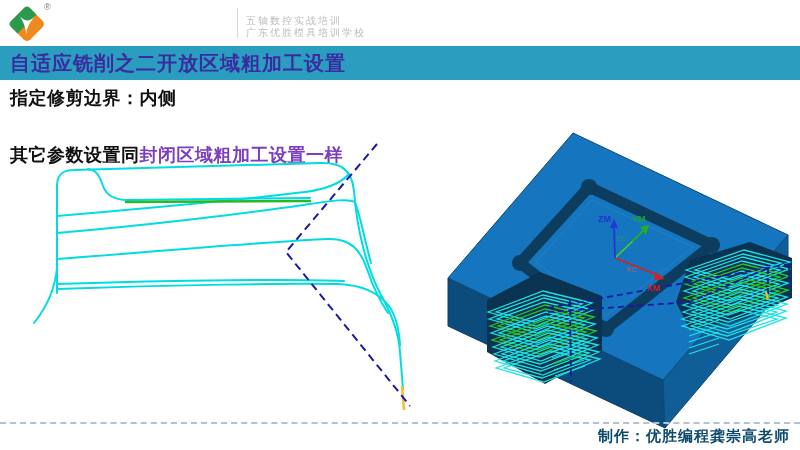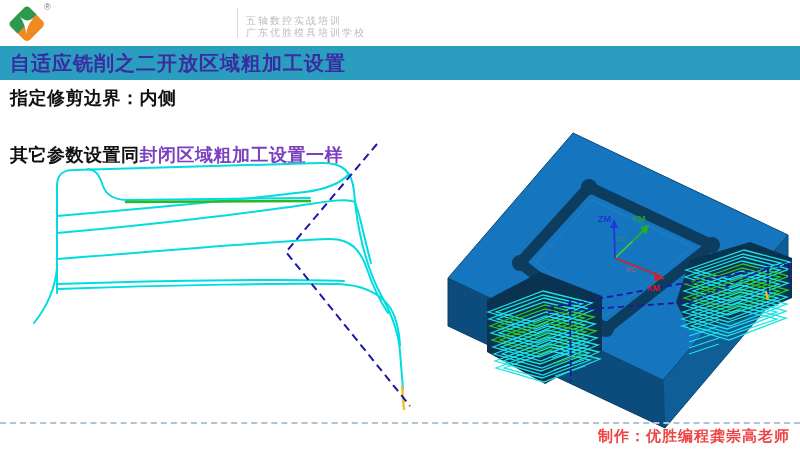--- a/index.html
+++ b/index.html
@@ -22,21 +22,21 @@
   #slide-title{left:10px;top:0;line-height:34px;font-size:20px;font-weight:bold;color:#3A2CA0;letter-spacing:1px;white-space:nowrap;}
   
   .body-line{left:10px;font-size:18px;font-weight:bold;color:#111;white-space:nowrap;letter-spacing:0.5px;font-family:Liberation Serif, serif;}
   #line1{top:86px;} #line2{top:107px;margin-top:36px;} #line3{top:128px;}
   .hl{color:#7B3FC0;}
   
   #wire-svg{left:30px;top:135px;}
   #model-svg{left:425px;top:130px;}
   
   #footer-divider{left:0;top:422px;width:800px;height:0;border-top:2px dashed #AFC3D2;}
-  #footer-credit{right:10px;top:427px;font-size:15px;font-weight:bold;color:#ef4444;letter-spacing:1px;white-space:nowrap;}
+  #footer-credit{right:10px;top:427px;font-size:15px;font-weight:bold;color:#0c4a6e;letter-spacing:1px;white-space:nowrap;}
   svg text{font-family:"Liberation Sans","DejaVu Sans",sans-serif;}
 </style>
 </head>
 <body>
 
 <div id="slide">
 
   <div id="header" class="abs">
     <svg id="logo" class="abs" width="42" height="42" viewBox="0 0 44 44">
       <g transform="rotate(45 22 22)">

